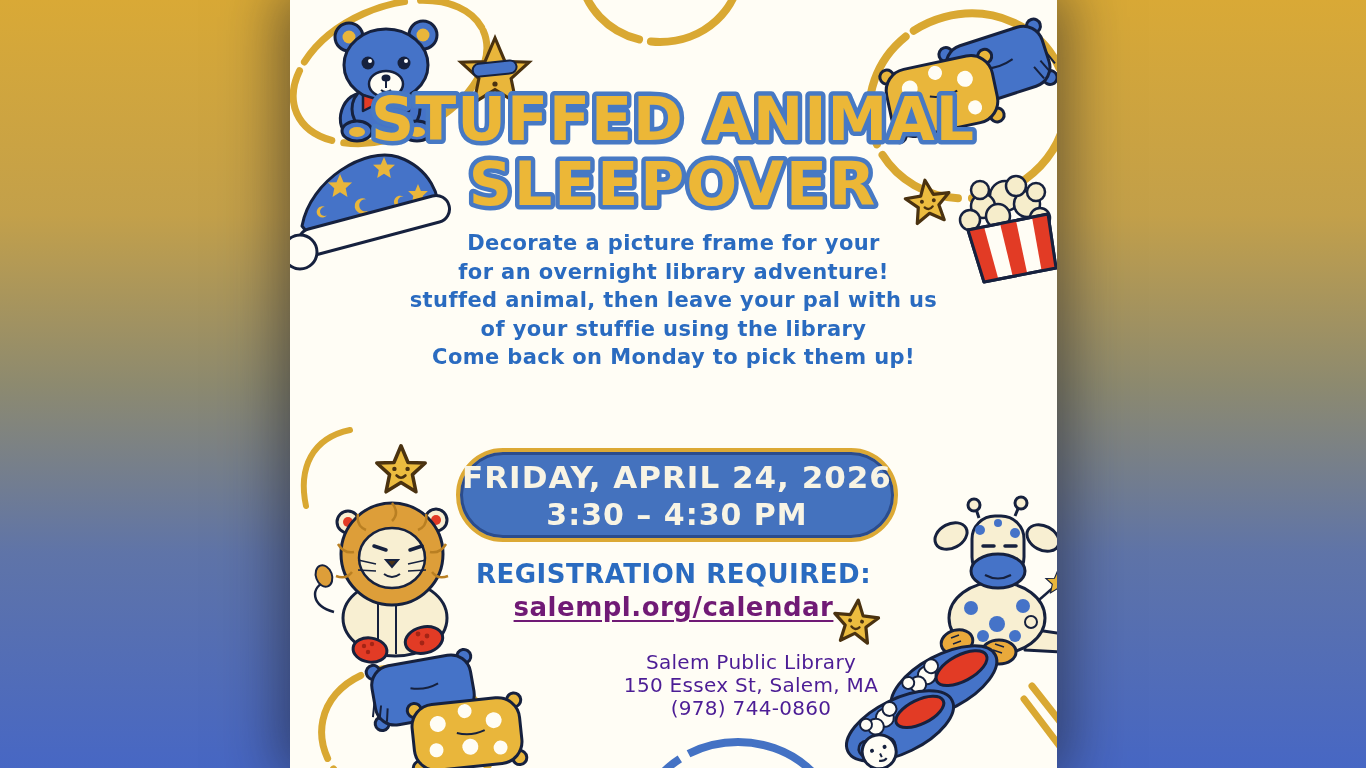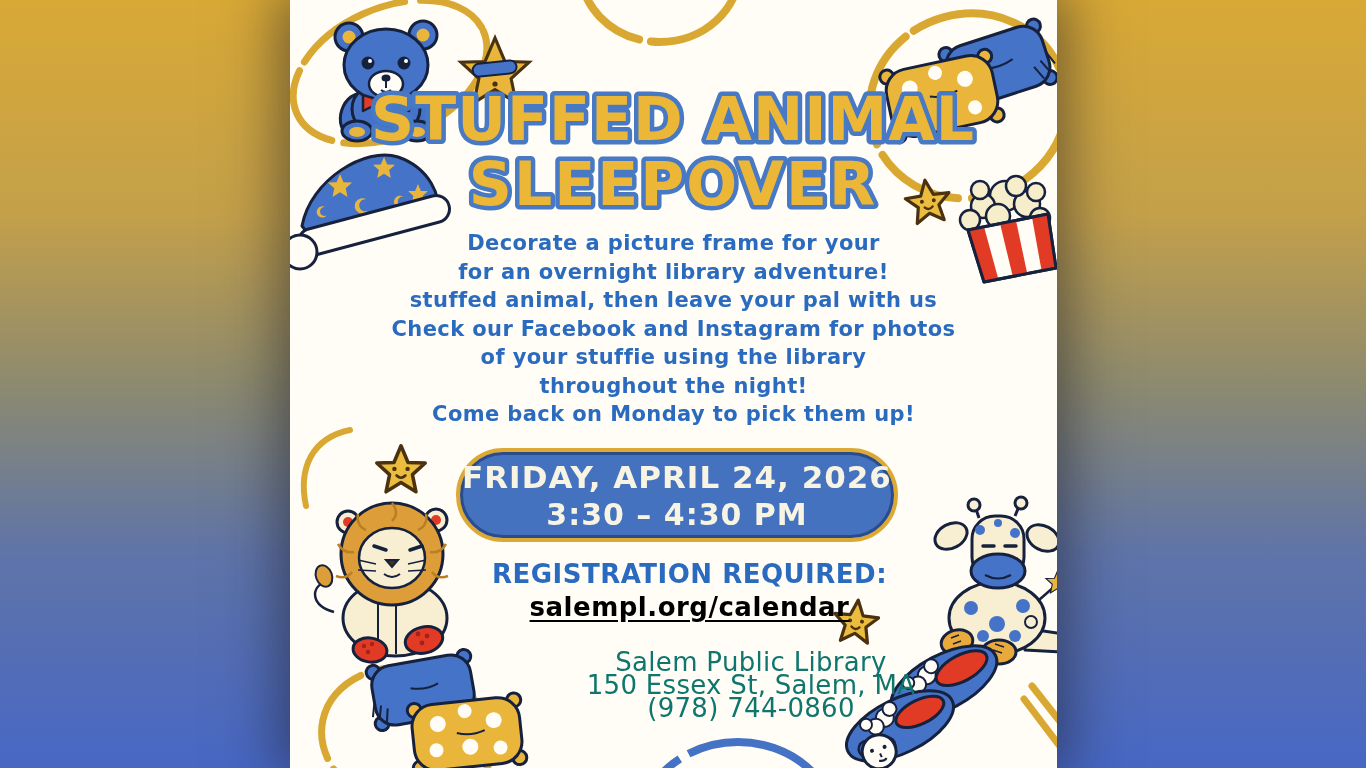--- a/index.html
+++ b/index.html
@@ -23,26 +23,26 @@
     position:absolute;left:166px;top:448px;width:434px;height:86px;
     background:#4472be;border:4px solid #dca935;border-radius:48px;
     box-shadow:inset 0 0 0 3px #2b4c8c;
     display:flex;flex-direction:column;align-items:center;justify-content:center;
     color:#f8f4e4;font-weight:bold;letter-spacing:1px;text-align:center;
   }
   .date-line1{font-size:31px;line-height:40px;}
   .date-line2{font-size:30px;line-height:36px;text-align:right;}
   .reg{
     position:absolute;left:0;top:558px;width:767px;text-align:center;
-    color:#2a6bc0;font-weight:bold;font-size:26px;line-height:33px;letter-spacing:.5px;padding-left:16px;
-  }
-  .reg a{color:#000000;text-underline-offset:4px;}
+    color:#2a6bc0;font-weight:bold;font-size:26px;line-height:33px;letter-spacing:.5px;
+  }
+  .reg a{color:#701a75;text-underline-offset:4px;}
   .footer{
     position:absolute;left:0;top:651px;width:922px;text-align:center;
-    color:#0f766e;font-size:26px;line-height:23px;letter-spacing:.3px;
+    color:#4c1d95;font-size:20px;line-height:23px;letter-spacing:.3px;
   }
 </style>
 </head>
 <body>
 
 <div class="poster">
 
   <svg class="deco" viewBox="0 0 767 768">
     <defs>
       <path id="star5" d="M0,-11 L3.2,-3.4 L11,-3.2 L5.2,2.1 L6.8,9.9 L0,5.7 L-6.8,9.9 L-5.2,2.1 L-11,-3.2 L-3.2,-3.4 Z"></path>
@@ -281,23 +281,21 @@
 
   <svg class="title-svg" viewBox="0 0 767 230">
     <text x="383" y="140" text-anchor="middle" font-family="DejaVu Sans, sans-serif" font-weight="bold" font-size="60" letter-spacing="1" fill="#ecb737" stroke="#4779c4" stroke-width="9" stroke-linejoin="round" paint-order="stroke">STUFFED ANIMAL</text>
     <text x="383" y="205" text-anchor="middle" font-family="DejaVu Sans, sans-serif" font-weight="bold" font-size="60" letter-spacing="2" fill="#ecb737" stroke="#4779c4" stroke-width="9" stroke-linejoin="round" paint-order="stroke">SLEEPOVER</text>
   </svg>
 
   <div class="body-text">
     <div>Decorate a picture frame for your</div>
     <div>for an overnight library adventure!</div>
     <div>stuffed animal, then leave your pal with us</div>
-    <div>Check our Facebook and Instagram for photos</div>
     <div>of your stuffie using the library</div>
-    <div>throughout the night!</div>
     <div>Come back on Monday to pick them up!</div>
   </div>
 
   <div class="date-box">
     <div class="date-line1">FRIDAY, APRIL 24, 2026</div>
     <div class="date-line2">3:30 – 4:30 PM</div>
   </div>
 
   <div class="reg">
     <div>REGISTRATION REQUIRED:</div>

